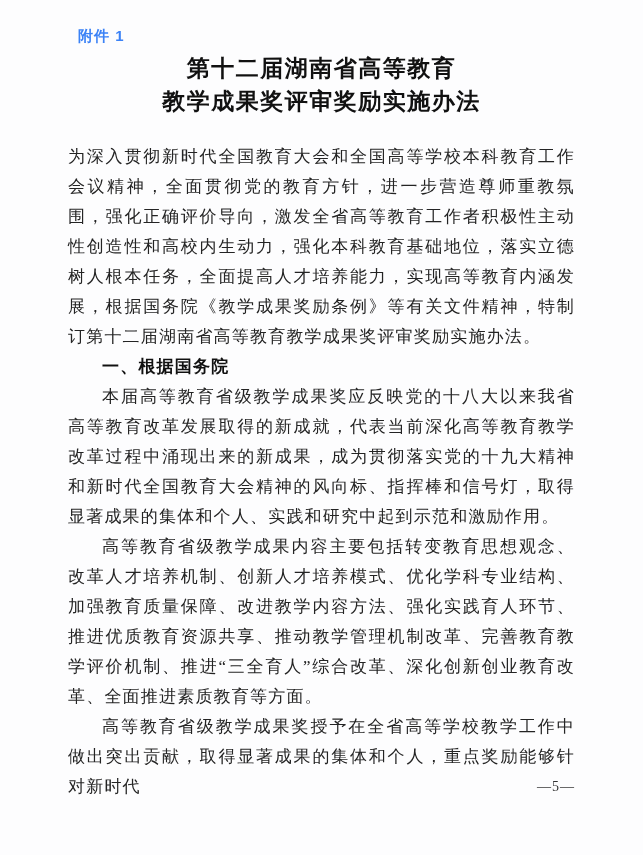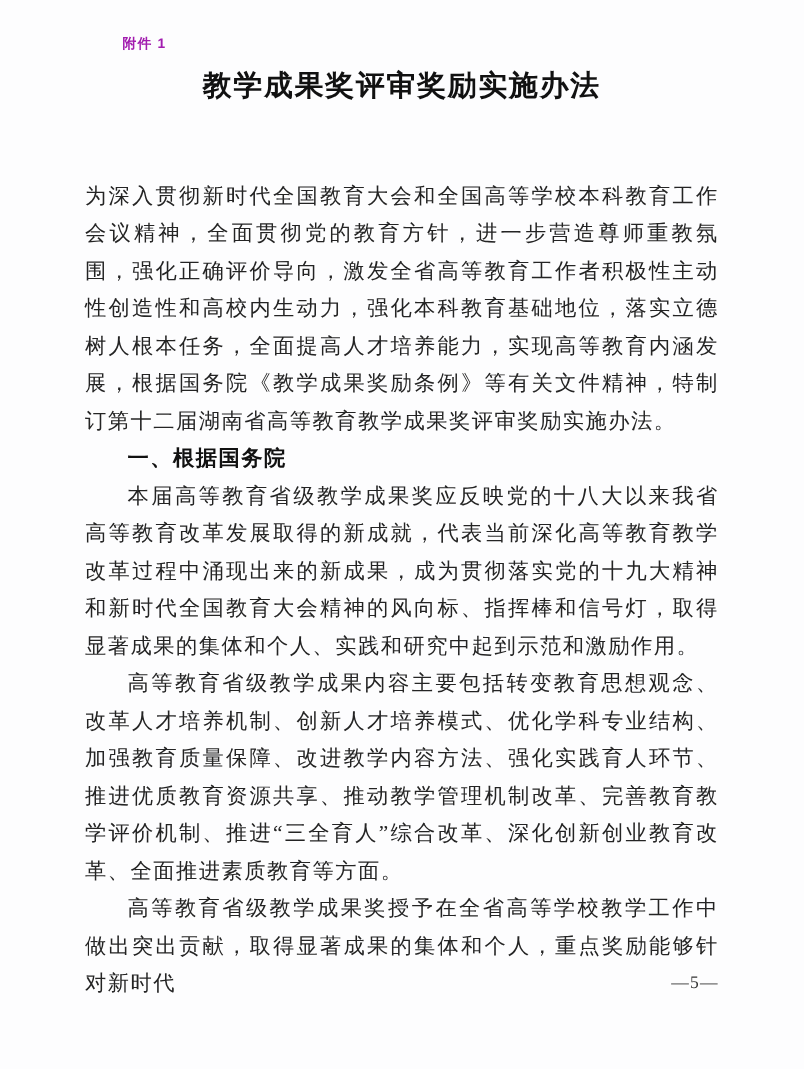--- a/index.html
+++ b/index.html
@@ -15,25 +15,24 @@
     overflow: hidden;
     font-family: "Liberation Serif", "DejaVu Serif", serif;
     color: #222222;
   }
   .attachment-label {
     position: absolute;
     left: 78px;
     top: 27px;
     font-family: "Liberation Sans", "DejaVu Sans", sans-serif;
     font-weight: 600;
-    font-size: 11px;
+    font-size: 15px;
     letter-spacing: 1px;
-    color: #a21caf;
+    color: #3b82f6;
     white-space: nowrap;
-    margin-left: 20px;
   }
   .doc-title {
     position: absolute;
     left: 0;
     right: 0;
     top: 52px;
     margin: 0;
     text-align: center;
     font-family: "Liberation Sans", "DejaVu Sans", sans-serif;
     font-weight: 700;
@@ -85,20 +84,21 @@
   }
 </style>
 </head>
 <body>
 
 <div class="page">
 
   <div class="attachment-label">附件 1</div>
 
   <h1 class="doc-title">
+    <span class="title-line">第十二届湖南省高等教育</span>
     <span class="title-line">教学成果奖评审奖励实施办法</span>
   </h1>
 
   <div class="doc-body">
 
     <p class="no-indent">为深入贯彻新时代全国教育大会和全国高等学校本科教育工作会议精神，全面贯彻党的教育方针，进一步营造尊师重教氛围，强化正确评价导向，激发全省高等教育工作者积极性主动性创造性和高校内生动力，强化本科教育基础地位，落实立德树人根本任务，全面提高人才培养能力，实现高等教育内涵发展，根据国务院《教学成果奖励条例》等有关文件精神，特制订第十二届湖南省高等教育教学成果奖评审奖励实施办法。</p>
 
     <h2 class="section-heading">一、根据国务院</h2>
 
     <p>本届高等教育省级教学成果奖应反映党的十八大以来我省高等教育改革发展取得的新成就，代表当前深化高等教育教学改革过程中涌现出来的新成果，成为贯彻落实党的十九大精神和新时代全国教育大会精神的风向标、指挥棒和信号灯，取得显著成果的集体和个人、实践和研究中起到示范和激励作用。</p>

